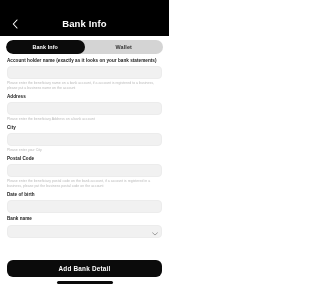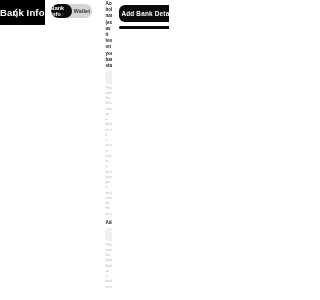--- a/index.html
+++ b/index.html
@@ -12,21 +12,21 @@
     font-family: "Liberation Sans", sans-serif;
     background: #ffffff;
     color: #111111;
     -webkit-font-smoothing: antialiased;
   }
   .phone {
     position: relative;
     width: 169px;
     height: 288px;
     display: flex;
-    flex-direction: row;
+    flex-direction: column;
     background: #ffffff;
     overflow: hidden;
   }
 
   
   .statusbar {
     height: 11px;
     background: #000000;
     flex: 0 0 auto;
   }

